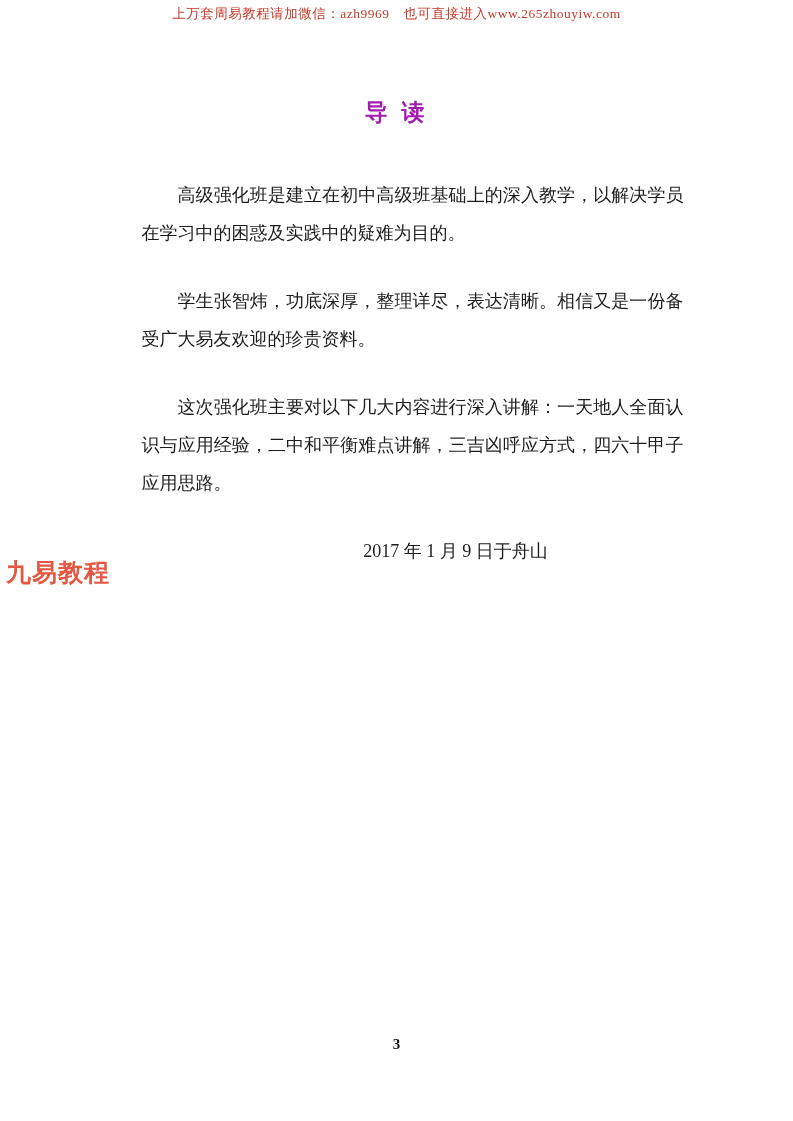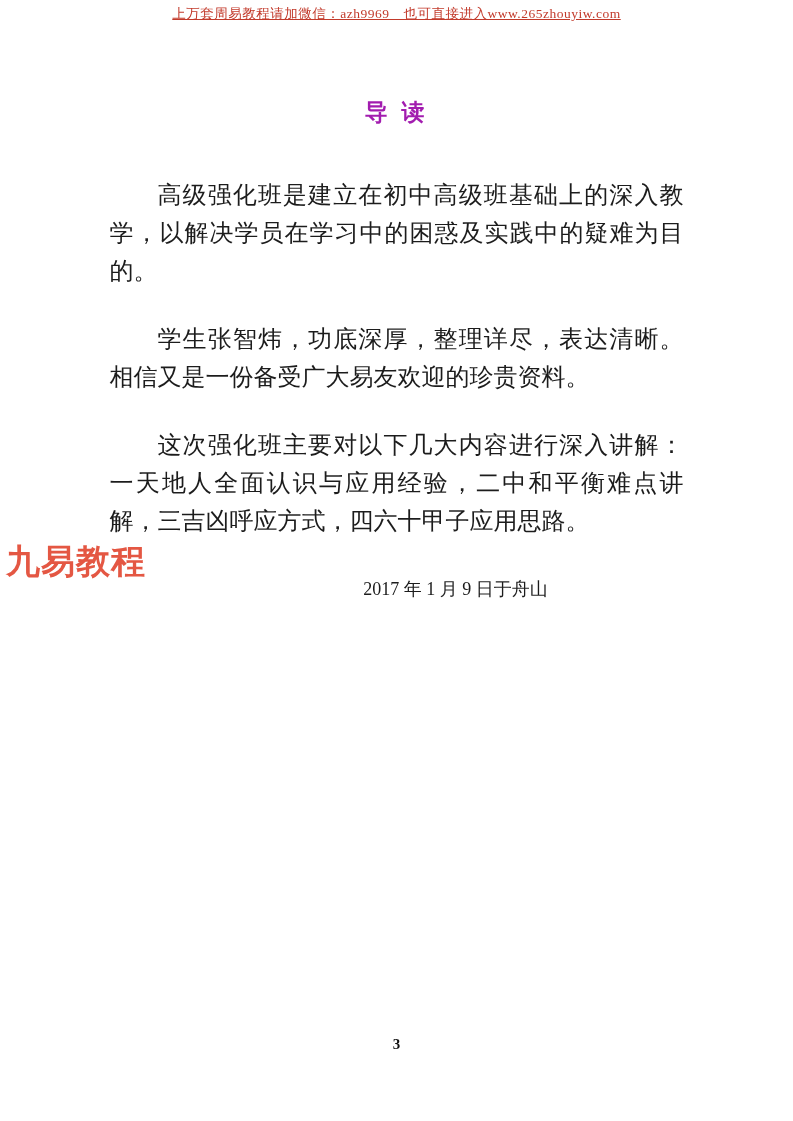--- a/index.html
+++ b/index.html
@@ -18,56 +18,56 @@
     height: 1121px;
     background: #ffffff;
   }
   .header-note {
     padding-top: 5px;
     text-align: center;
     font-size: 13.5px;
     letter-spacing: 0.5px;
     color: #c23a2b;
     font-family: "Liberation Serif", "DejaVu Serif", serif;
-    text-decoration: underline;
   }
   .doc-title {
     margin-top: 74px;
     text-align: center;
     font-size: 23px;
     font-weight: bold;
     letter-spacing: 4px;
     color: #a21caf;
   }
   .content {
     width: 574px;
     margin: 48px auto 0 auto;
   }
   .content p {
-    font-size: 24px;
+    font-size: 18px;
     line-height: 38px;
     text-align: justify;
     text-indent: 2em;
     color: #1c1c1c;
     margin-bottom: 30px;
+    margin-left: 32px;
   }
   .signature-block {
     width: 290px;
     margin: 2px 83px 0 auto;
     text-align: center;
     font-size: 18px;
     line-height: 38px;
     color: #1c1c1c;
   }
   .watermark {
     position: absolute;
     left: 6px;
-    top: 539px;
+    top: 556px;
     font-family: "Liberation Sans", "DejaVu Sans", sans-serif;
-    font-size: 34px;
+    font-size: 25px;
     font-weight: bold;
     letter-spacing: 1px;
     color: #e45743;
   }
   .page-number {
     position: absolute;
     top: 1036px;
     left: 0;
     width: 100%;
     text-align: center;

